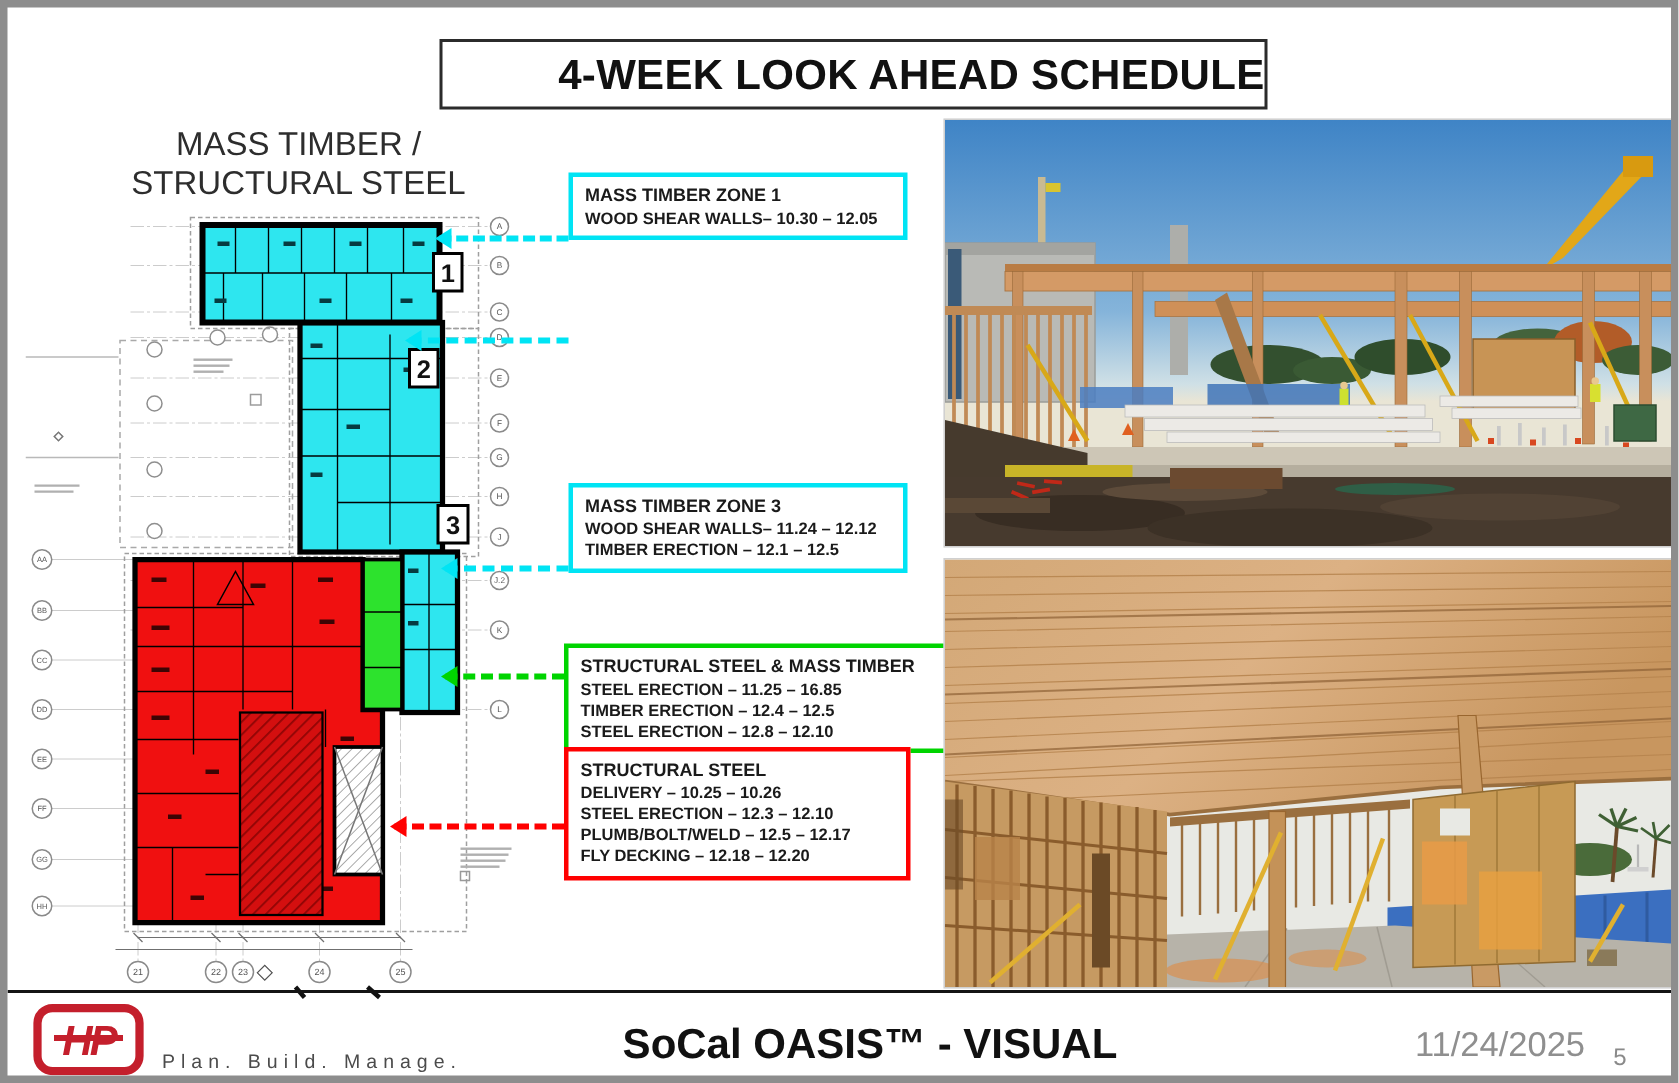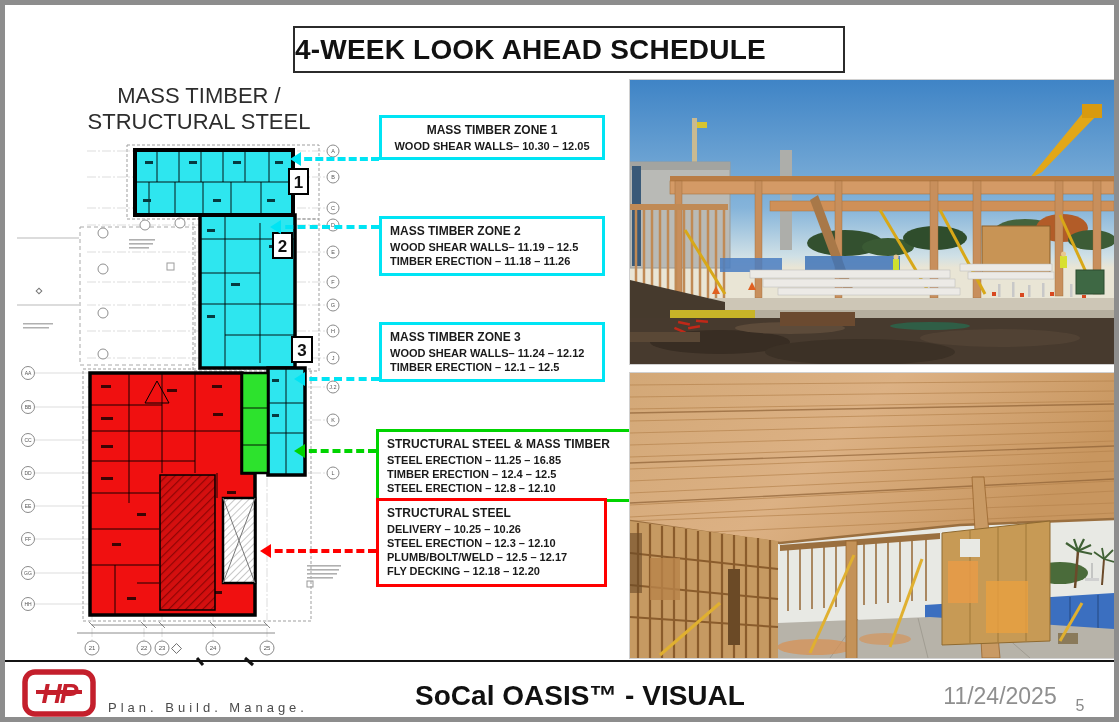--- a/index.html
+++ b/index.html
@@ -1,18 +1,18 @@
 <!DOCTYPE html>
 <html><head>
 <meta charset="utf-8">
 <style>
   html,body{margin:0;padding:0;background:#e8e8e8;font-family:"Liberation Sans",sans-serif;}
   #stage{position:relative;width:1119px;height:722px;background:#ffffff;border:5px solid #8d8d8d;box-sizing:border-box;overflow:hidden;}
   
-  .title-box{position:absolute;left:288px;top:21px;width:548px;height:43px;border:2px solid #2b2b2b;background:#fff;display:flex;align-items:center;justify-content:flex-start;}
+  .title-box{position:absolute;left:288px;top:21px;width:548px;height:43px;border:2px solid #2b2b2b;background:#fff;display:flex;align-items:center;justify-content:flex-end;}
   .title-box h1{margin:0;font-size:28px;font-weight:bold;color:#111;letter-spacing:.2px;}
   
   .callout{position:absolute;background:#fff;border:3px solid #00e4f4;box-sizing:border-box;padding:5px 8px 4px 8px;}
   .callout .c-title{font-size:12px;font-weight:bold;color:#1a1a1a;line-height:1.3;}
   .callout .c-line{font-size:11px;font-weight:bold;color:#1a1a1a;line-height:1.3;}
   #callout-1{left:374px;top:110px;width:226px;min-height:44px;}
   #callout-2{left:374px;top:211px;width:226px;min-height:60px;}
   #callout-3{left:374px;top:317px;width:226px;min-height:60px;}
   #callout-4{left:371px;top:424px;width:275px;min-height:72px;}
   #callout-5{left:371px;top:493px;width:231px;min-height:89px;}
@@ -290,28 +290,23 @@
 
     <g fill="#b0b0b0">
       <rect x="290" y="492" width="34" height="1.6"></rect>
         <rect x="290" y="496" width="32" height="1.6"></rect>
       <rect x="290" y="500" width="30" height="1.6"></rect>
         <rect x="290" y="504" width="26" height="1.6"></rect>
       <rect x="290" y="508" width="6" height="6" fill="none" stroke="#999"></rect>
     </g>
   </svg>
 
-  <div class="callout" id="callout-1" style="border-color: rgb(0, 228, 244); text-align: center;">
+  <div class="callout" id="callout-1" style="border-color: rgb(0, 228, 244);">
     <div class="c-title">MASS TIMBER ZONE 1</div>
     <div class="c-line">WOOD SHEAR WALLS– 10.30 – 12.05</div>
-  </div>
-  <div class="callout" id="callout-2" style="border-color: rgb(0, 228, 244);">
-    <div class="c-title">MASS TIMBER ZONE 2</div>
-    <div class="c-line">WOOD SHEAR WALLS– 11.19 – 12.5</div>
-    <div class="c-line">TIMBER ERECTION – 11.18 – 11.26</div>
   </div>
   <div class="callout" id="callout-3" style="border-color: rgb(0, 228, 244);">
     <div class="c-title">MASS TIMBER ZONE 3</div>
     <div class="c-line">WOOD SHEAR WALLS– 11.24 – 12.12</div>
     <div class="c-line">TIMBER ERECTION – 12.1 – 12.5</div>
   </div>
   <div class="callout" id="callout-4" style="border-color: rgb(0, 212, 0);">
     <div class="c-title">STRUCTURAL STEEL &amp; MASS TIMBER</div>
     <div class="c-line">STEEL ERECTION – 11.25 – 16.85</div>
     <div class="c-line">TIMBER ERECTION – 12.4 – 12.5</div>

